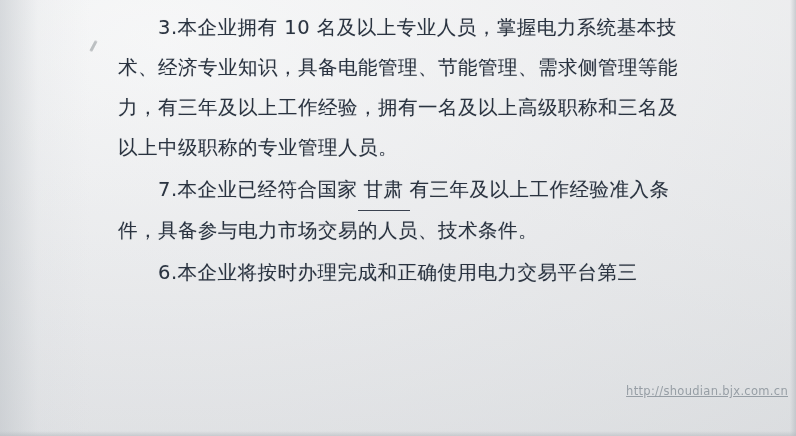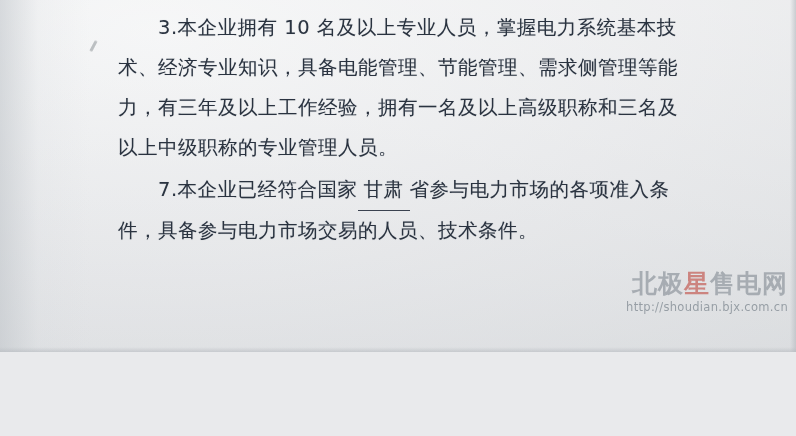--- a/index.html
+++ b/index.html
@@ -10,21 +10,21 @@
     width: 796px;
     height: 436px;
     overflow: hidden;
     background: #e9eaec;
     font-family: "DejaVu Sans", sans-serif;
   }
 
   #page {
     position: relative;
     width: 796px;
-    height: 352px;
+    height: 436px;
     background:
       radial-gradient(ellipse at 20% 10%, #f2f3f4 0%, #e6e7e9 55%, #dcdee0 100%);
     overflow: hidden;
   }
 
   
   #page::before {
     content: "";
     position: absolute;
     inset: 0;
@@ -97,20 +97,21 @@
   .wm-main .red {
     color: rgba(196,96,88,0.78);
   }
   .wm-sub {
     margin-top: 4px;
     font-family: "DejaVu Sans", sans-serif;
     font-size: 11.5px;
     color: rgba(138,146,154,0.92);
     letter-spacing: 0.3px;
     white-space: nowrap;
+    text-decoration: underline;
   }
 
   
   .scan-edge-right {
     position: absolute;
     right: 0; top: 0; bottom: 0;
     width: 6px;
     background: linear-gradient(90deg, rgba(200,203,207,0) 0%, rgba(186,190,195,0.7) 100%);
   }
   .scan-edge-bottom {
@@ -125,26 +126,26 @@
 
 <div id="page">
 
   <div class="smudge"></div>
 
   <div class="doc-body">
 
     <p class="para"><span>3.本企业拥有 10 名及以上专业人员，掌握电力系统基本</span><span>技术、经济专业知识，具备电能管理、节能管理、需求侧管</span><span>理等能力，有三年及以上工作经验，拥有一名及以上高级职</span><span>称和三名及以上中级职称的专业管理人员。</span></p>
 
 
-    <p class="para"><span>7.本企业已经符合国家</span><span class="fill">甘肃</span><span>省参与电力市场的各项</span><span>准入条件，具备参与电力市场交易的人员、技术条件。</span></p>
+    <p class="para"><span>7.本企业已经符合国家</span><span class="fill">甘肃</span><span>有三年及以上工作经验</span><span>准入条件，具备参与电力市场交易的人员、技术条件。</span></p>
 
+    <p class="para"><span>6.本企业将按时办理完成和正确使用电力交易平台第三</span></p>
 
   </div>
 
   <div class="watermark">
-    <div class="wm-main"><span>北极</span><span class="red">星</span><span>售电网</span></div>
     <div class="wm-sub">http://shoudian.bjx.com.cn</div>
   </div>
 
   <div class="scan-edge-right"></div>
   <div class="scan-edge-bottom"></div>
 
 </div>
 
 </body></html>

